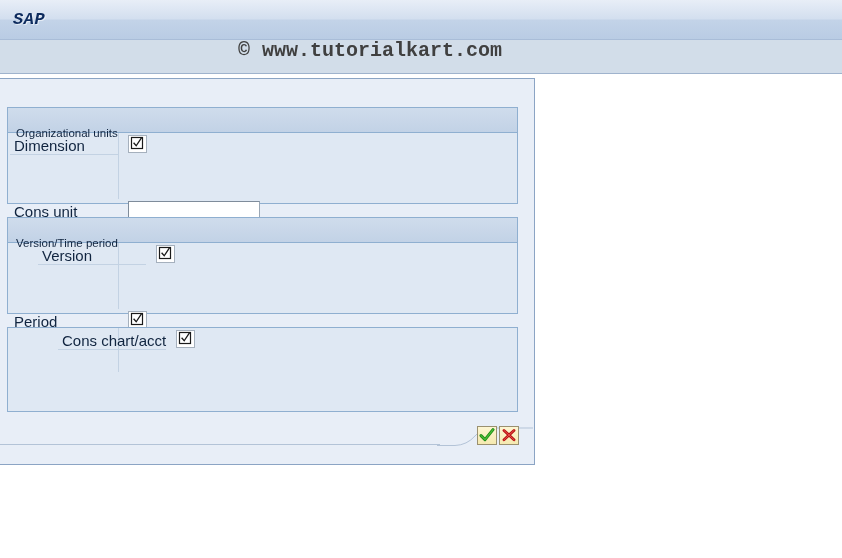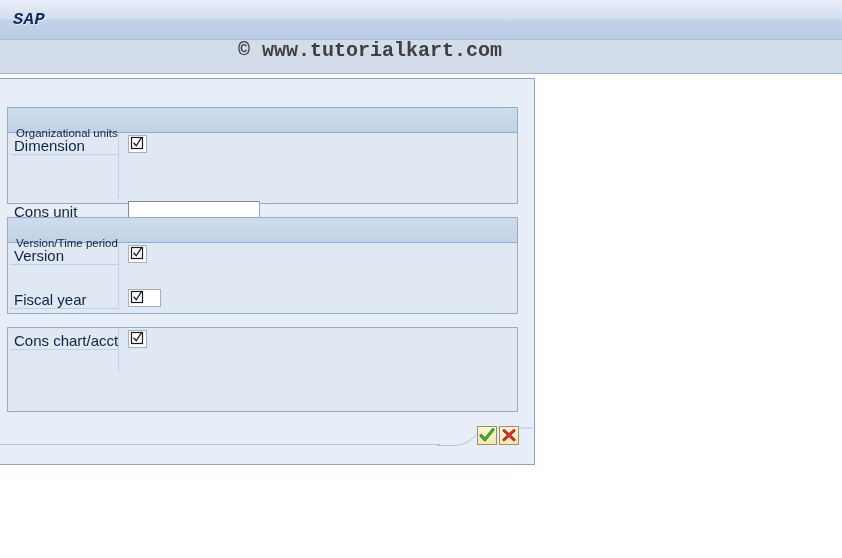--- a/index.html
+++ b/index.html
@@ -291,66 +291,54 @@
           <input class="txt-input" type="text" value="" style="">
         </div>
       </div>
     </div>
 
     <div class="groupbox" style="top:115px; height:97px;">
       <div class="gb-header">Version/Time period</div>
       <div class="gb-body" style="height:78px;">
         <div class="col-rule" style="height:66px;"></div>
 
-        <div class="field-row" style="top:0;">
+        <div class="field-row" style="top:0;margin-left:28px;">
           <span class="field-label">Version</span>
           <span class="row-rule"></span>
           <span class="chk-field narrow">
             <span class="chk-glyph">
               <svg width="17" height="16" viewBox="0 0 17 16">
                 <rect x="2.5" y="1.5" width="11" height="11" fill="#ffffff" stroke="#1a1a1a" stroke-width="1.2"></rect>
                 <path d="M4.6 6.8 L7.2 9.8 L12.6 1.6" fill="none" stroke="#1a1a1a" stroke-width="1.3"></path>
               </svg>
             </span>
           </span>
         </div>
 
-        <div class="field-row" style="top:22px;">
-          <span class="field-label">Fiscal year</span>
-          <span class="row-rule"></span>
-          <span class="chk-field wide">
-            <span class="chk-glyph">
-              <svg width="17" height="16" viewBox="0 0 17 16">
-                <rect x="2.5" y="1.5" width="11" height="11" fill="#ffffff" stroke="#1a1a1a" stroke-width="1.2"></rect>
-                <path d="M4.6 6.8 L7.2 9.8 L12.6 1.6" fill="none" stroke="#1a1a1a" stroke-width="1.3"></path>
-              </svg>
-            </span>
-          </span>
-        </div>
 
         <div class="field-row" style="top:44px;">
           <span class="field-label">Period</span>
           <span class="row-rule"></span>
           <span class="chk-field narrow">
             <span class="chk-glyph">
               <svg width="17" height="16" viewBox="0 0 17 16">
                 <rect x="2.5" y="1.5" width="11" height="11" fill="#ffffff" stroke="#1a1a1a" stroke-width="1.2"></rect>
                 <path d="M4.6 6.8 L7.2 9.8 L12.6 1.6" fill="none" stroke="#1a1a1a" stroke-width="1.3"></path>
               </svg>
             </span>
           </span>
         </div>
       </div>
     </div>
 
     <div class="groupbox" style="top:225px; height:85px;">
       <div class="gb-body" style="height:66px;">
         <div class="col-rule" style="height:44px;"></div>
 
-        <div class="field-row" style="top:0;">
+        <div class="field-row" style="top:0;margin-left:48px;">
           <span class="field-label">Cons chart/acct</span>
           <span class="row-rule"></span>
           <span class="chk-field narrow">
             <span class="chk-glyph">
               <svg width="17" height="16" viewBox="0 0 17 16">
                 <rect x="2.5" y="1.5" width="11" height="11" fill="#ffffff" stroke="#1a1a1a" stroke-width="1.2"></rect>
                 <path d="M4.6 6.8 L7.2 9.8 L12.6 1.6" fill="none" stroke="#1a1a1a" stroke-width="1.3"></path>
               </svg>
             </span>
           </span>

